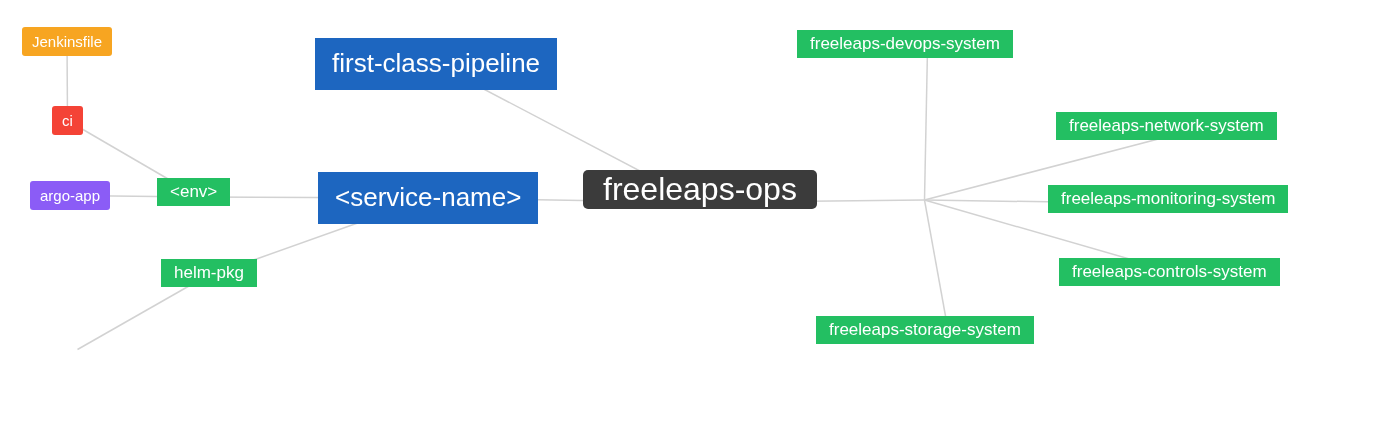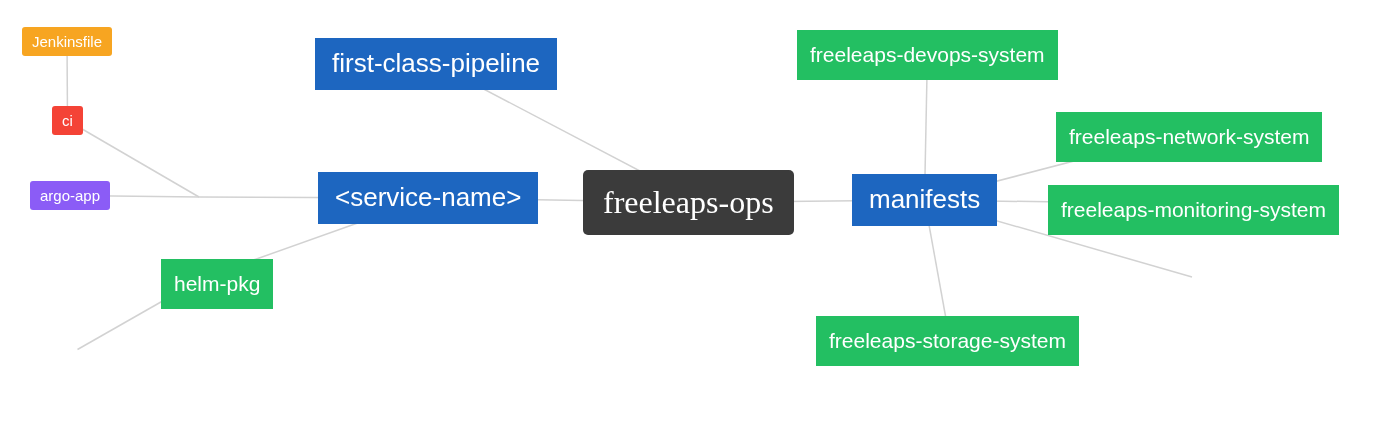--- a/index.html
+++ b/index.html
@@ -33,31 +33,30 @@
     position: absolute;
     color: #ffffff;
     white-space: nowrap;
     border-radius: 0;
     box-sizing: border-box;
     cursor: pointer;
     line-height: 1.15;
   }
   .node.root {
     font-size: 32px;
-    padding: 14px 20px;
+    padding: 1px 20px;
     border-radius: 5px;
-    font-family: Liberation Serif, serif;
   }
   .node.primary {
     font-size: 26px;
     padding: 11px 17px;
   }
   .node.secondary {
-    font-size: 21px;
-    padding: 13px 13px;
+    font-size: 17px;
+    padding: 4px 13px;
   }
   .node.leaf {
     font-size: 15px;
     padding: 6px 10px;
     border-radius: 3px;
   }
 </style>
 </head>
 <body>
 
@@ -75,23 +74,24 @@
       <line x1="924.5" y1="200" x2="927.5" y2="49" stroke="#d2d2d2" stroke-width="1.5"></line>
       <line x1="924.5" y1="200" x2="1189" y2="131" stroke="#d2d2d2" stroke-width="1.5"></line>
       <line x1="924.5" y1="200" x2="1193.5" y2="204" stroke="#d2d2d2" stroke-width="1.5"></line>
       <line x1="924.5" y1="200" x2="1192" y2="277" stroke="#d2d2d2" stroke-width="1.5"></line>
       <line x1="924.5" y1="200" x2="947.5" y2="327" stroke="#d2d2d2" stroke-width="1.5"></line>
     </svg>
   <div id="nodes">
       <div class="node root" style="left: 583px; top: 170px; background: rgb(59, 59, 59);">freeleaps-ops</div>
       <div class="node primary" style="left: 315px; top: 38px; background: rgb(29, 102, 192);">first-class-pipeline</div>
       <div class="node primary" style="left: 318px; top: 172px; background: rgb(29, 102, 192);">&lt;service-name&gt;</div>
-      <div class="node primary" style="left: 852px; top: 174px; background: rgb(29, 102, 192);">manifests</div>
+      <div class="node secondary" style="left: 157px; top: 178px; background: rgb(35, 191, 98);">&lt;env&gt;</div>
       <div class="node secondary" style="left: 161px; top: 259px; background: rgb(35, 191, 98);">helm-pkg</div>
       <div class="node leaf" style="left: 22px; top: 27px; background: rgb(247, 165, 33);">Jenkinsfile</div>
       <div class="node leaf" style="left: 52px; top: 106px; background: rgb(244, 67, 54);">ci</div>
       <div class="node leaf" style="left: 30px; top: 181px; background: #8b5cf6;">argo-app</div>
       <div class="node secondary" style="left: 797px; top: 30px; background: rgb(35, 191, 98);">freeleaps-devops-system</div>
       <div class="node secondary" style="left: 1056px; top: 112px; background: rgb(35, 191, 98);">freeleaps-network-system</div>
       <div class="node secondary" style="left: 1048px; top: 185px; background: rgb(35, 191, 98);">freeleaps-monitoring-system</div>
+      <div class="node secondary" style="left: 1059px; top: 258px; background: rgb(35, 191, 98);">freeleaps-controls-system</div>
       <div class="node secondary" style="left: 816px; top: 308px; background: rgb(35, 191, 98); margin-top: 8px;">freeleaps-storage-system</div>
     </div>
 </div>
 
 </body></html>

